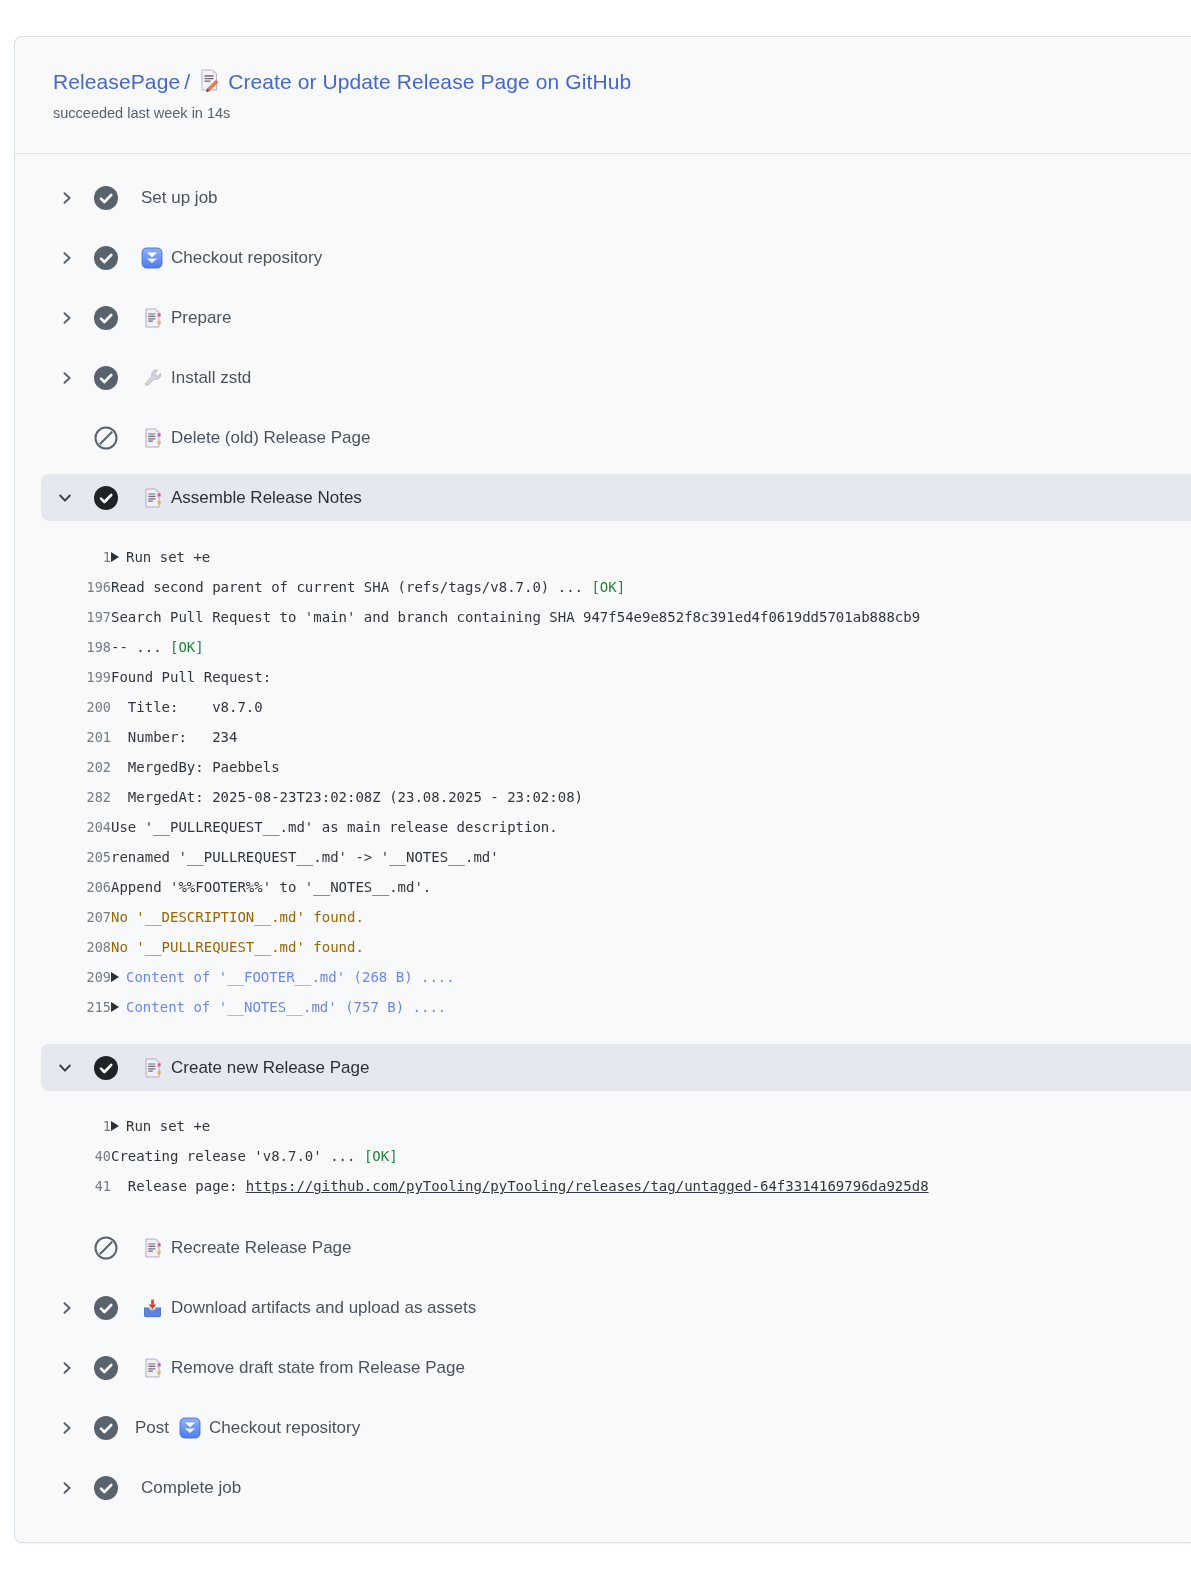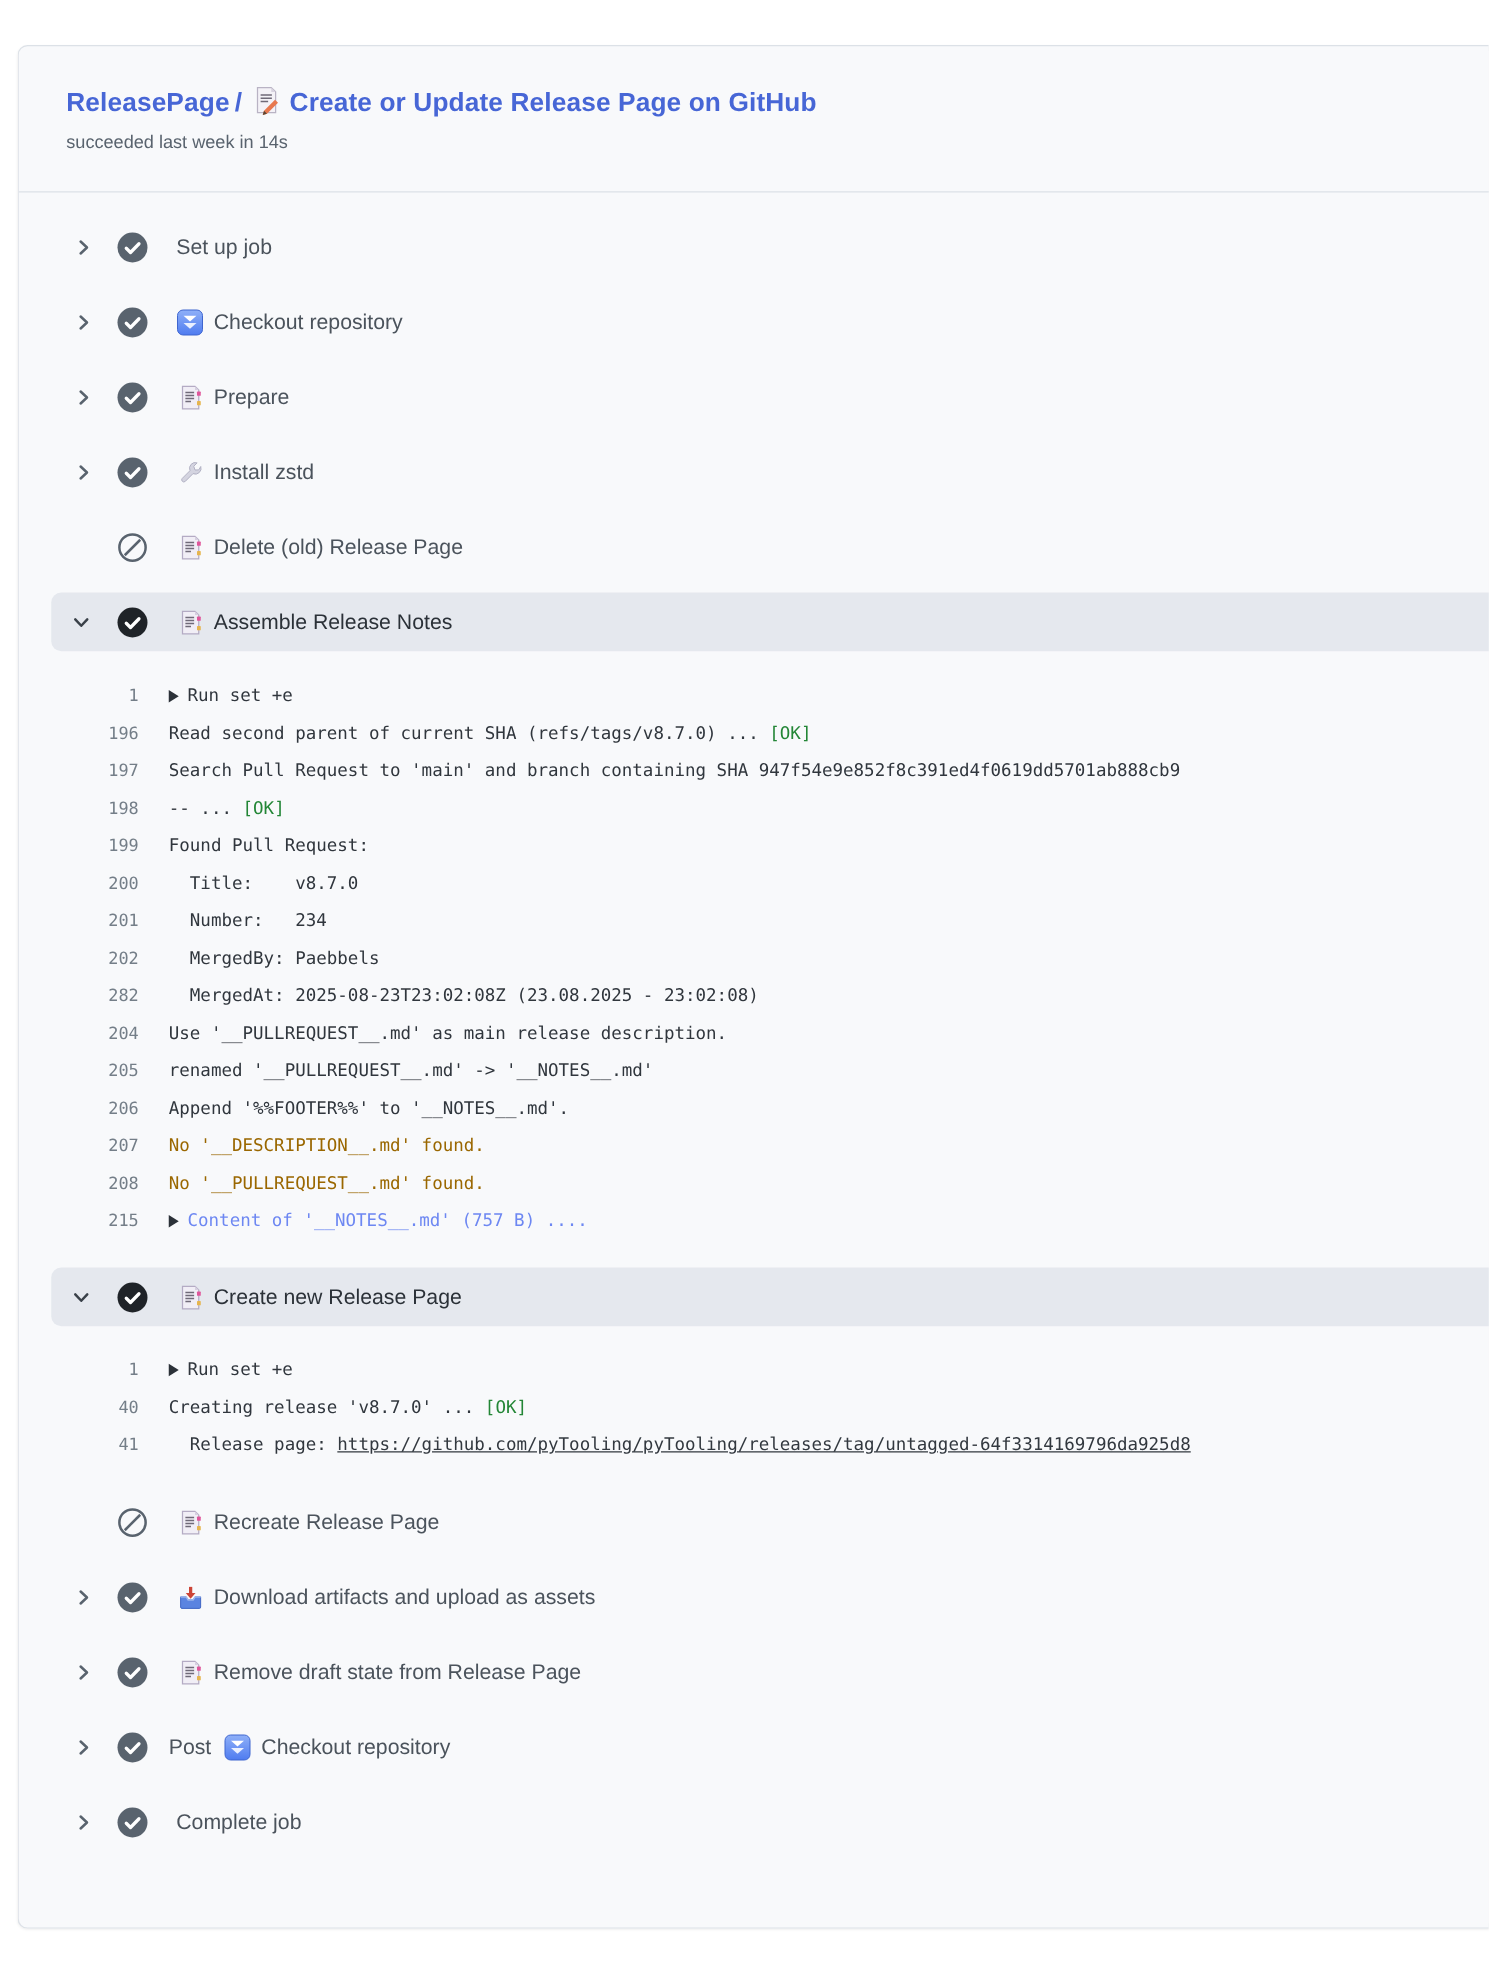--- a/index.html
+++ b/index.html
@@ -9,21 +9,21 @@
   .job-card {
     position:absolute; left:14px; top:36px; width:1177px; height:1507px;
     background:#f8f9fb;
     border:1px solid #dce1e7; border-right:none;
     border-radius:8px 0 0 8px;
     box-shadow:0 1px 2px rgba(0,0,0,0.06);
   }
 
   
   .job-header { padding:30px 38px 0 38px; height:116px; }
-  .job-title { font-size:21px; font-weight:700; color:#4766d6; letter-spacing:.1px; }
+  .job-title { font-size:21px; font-weight:400; color:#4766d6; letter-spacing:.1px; }
   .job-title .title-sep { padding:0 4px; }
   .title-icon { display:inline-block; vertical-align:-4px; margin:0 6px 0 2px; }
   .job-subtitle { margin-top:7px; font-size:14.5px; color:#59636e; }
   .header-divider { position:absolute; left:0; right:0; top:116px; height:1px; background:#dce1e7; }
 
   
   .steps-list { padding-top:15px; }
   .step-row { height:60px; display:flex; align-items:center; padding-left:44px; cursor:pointer; }
   .chev { width:16px; height:16px; display:flex; align-items:center; justify-content:center; flex:0 0 16px; }
   .chev.hidden { visibility:hidden; }
@@ -42,21 +42,21 @@
     border-radius:8px 0 0 8px; display:flex; align-items:center; padding-left:16px; cursor:pointer; }
   .section-bar .status { margin-left:21px; }
   .section-bar .step-label { color:#2b3138; }
   .section-2 .section-bar { margin-top:22px; }
 
   
   .log-block { padding:21px 0 0 0; font-family:"DejaVu Sans Mono","Liberation Mono",monospace; }
   .log-block.short { padding-top:20px; }
   .log-row { height:30px; display:flex; align-items:center; }
   .log-num { width:96px; text-align:right; font-size:13.5px; color:#747e88; flex:0 0 96px; cursor:pointer; }
-  .log-text { margin-left:24px; font-size:14px; color:#30363d; white-space:pre; display:flex; align-items:center;justify-content:center; }
+  .log-text { font-size:14px; color:#30363d; white-space:pre; display:flex; align-items:center;justify-content:center; }
   .tri { width:0; height:0; border-left:8px solid #2b3138; border-top:5.5px solid transparent;
     border-bottom:5.5px solid transparent; margin-right:7px; display:inline-block; }
   .seg-success { color:#238636; }
   .seg-warning { color:#9a6700; }
   .seg-accent { color:#6d87f2; }
   .seg-link { color:#32383f; text-decoration:underline; cursor:pointer; }
   .group-line { cursor:pointer; }
 </style>
 </head>
 <body>
@@ -261,20 +261,24 @@
           </div>
           <div class="log-row">
             <span class="log-num">207</span>
             <span class="log-text"><span class="seg-warning">No '__DESCRIPTION__.md' found.</span></span>
           </div>
           <div class="log-row">
             <span class="log-num">208</span>
             <span class="log-text"><span class="seg-warning">No '__PULLREQUEST__.md' found.</span></span>
           </div>
           <div class="log-row group-line">
+            <span class="log-num">209</span>
+            <span class="log-text"><span class="tri"></span><span class="seg-accent">Content of '__FOOTER__.md' (268 B) ....</span></span>
+          </div>
+          <div class="log-row group-line">
             <span class="log-num">215</span>
             <span class="log-text"><span class="tri"></span><span class="seg-accent">Content of '__NOTES__.md' (757 B) ....</span></span>
           </div>
         </div>
       </div>
       <div class="section section-2">
         <div class="section-bar">
           <span class="chev">
             <svg width="16" height="16" viewBox="0 0 16 16">
               <path d="M3.2 5.5 8 10.6 12.8 5.5" fill="none" stroke="#3a4149" stroke-width="2" stroke-linecap="round" stroke-linejoin="round"></path>

